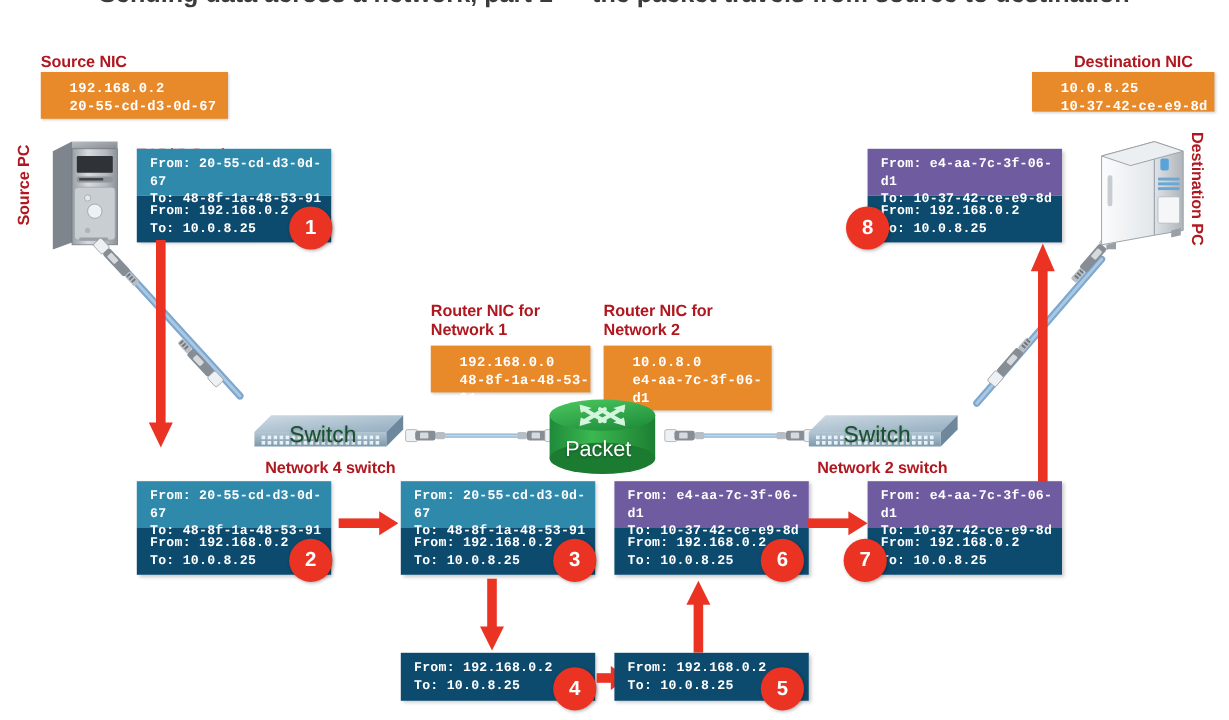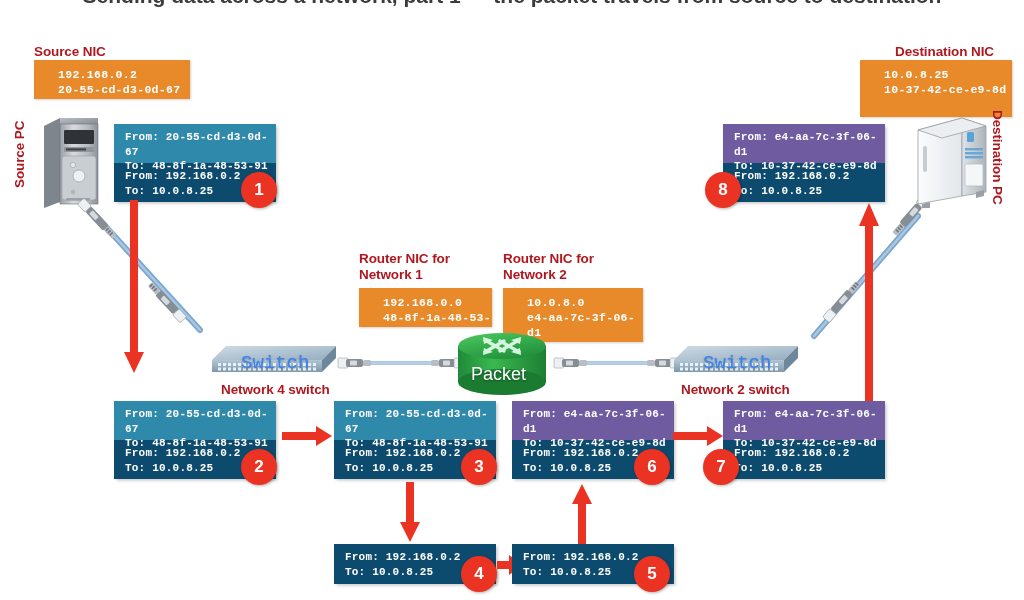--- a/index.html
+++ b/index.html
@@ -90,22 +90,22 @@
     align-items: center;
     justify-content: center;
     box-shadow: 1px 1px 3px rgba(0,0,0,0.3);
   }
 
   
   .arrow { position: absolute; }
 
   
   .switch-label {
-    color: #3b82f6;
-    font-family: Liberation Mono, monospace;
+    color: #14532d;
+    font-family: Liberation Sans, sans-serif;
     font-size: 19px;
     font-weight: normal;
     text-shadow: 0 1px 2px rgba(0,0,0,0.35);
   }
   .router-label {
     color: #ffffff;
     font-family: "Liberation Sans", sans-serif;
     font-size: 18px;
     text-shadow: 0 1px 2px rgba(0,0,0,0.35);
   }
@@ -407,21 +407,21 @@
       <rect x="-47" y="2.6" width="1.6" height="3.8" fill="#6f757b"></rect>
       <rect x="-44" y="2.6" width="1.6" height="3.8" fill="#6f757b"></rect>
       <rect x="-41" y="2.6" width="1.6" height="3.8" fill="#6f757b"></rect>
       <rect x="-36" y="0.5" width="26" height="8" rx="2" fill="#878d94"></rect>
       <rect x="-30" y="2" width="9" height="5" rx="1" fill="#d6dade"></rect>
       <rect x="-10" y="0" width="11" height="9" rx="1.5" fill="#eef1f3" stroke="#9aa0a6" stroke-width="0.7"></rect>
     </g>
   </svg>
 
   <div class="abs redlabel" style="left:895px; top:44px;">Destination NIC</div>
-  <div class="abs nicbox" style="left:860px; top:60px; width:152px; height:57px;">10.0.8.25
+  <div class="abs nicbox" style="left:860px; top:60px; width:152px; height:33px;">10.0.8.25
 10-37-42-ce-e9-8d</div>
 
   <svg class="abs" style="left:912px; top:112px;" width="82" height="96" viewBox="0 0 82 96">
     <defs>
       <linearGradient id="dpcFrontG" x1="0" y1="0" x2="1" y2="0">
         <stop offset="0%" stop-color="#fbfcfd"></stop>
         <stop offset="100%" stop-color="#e2e6ea"></stop>
       </linearGradient>
       <linearGradient id="dpcSideG" x1="0" y1="0" x2="1" y2="0">
         <stop offset="0%" stop-color="#dfe3e7"></stop>

